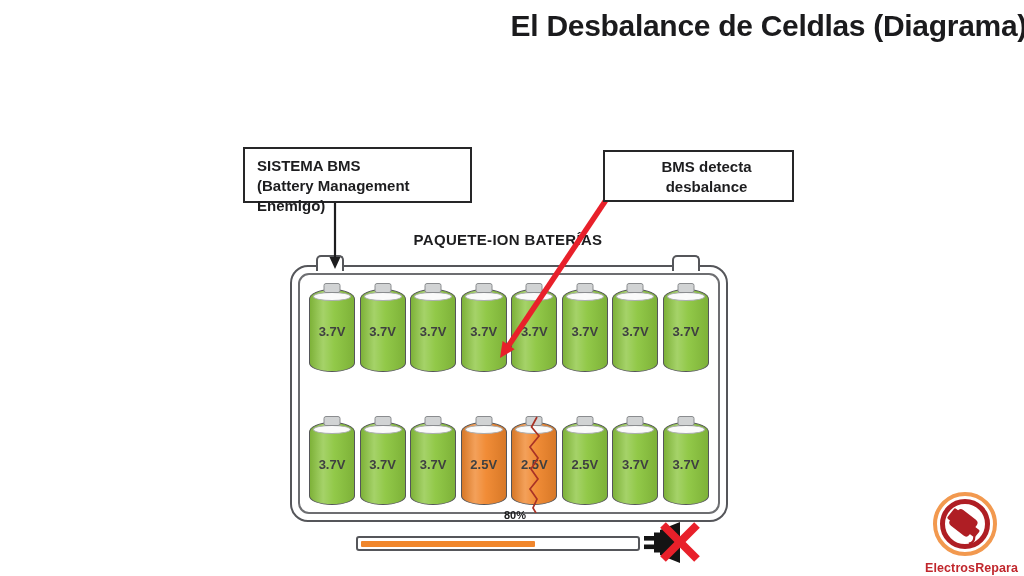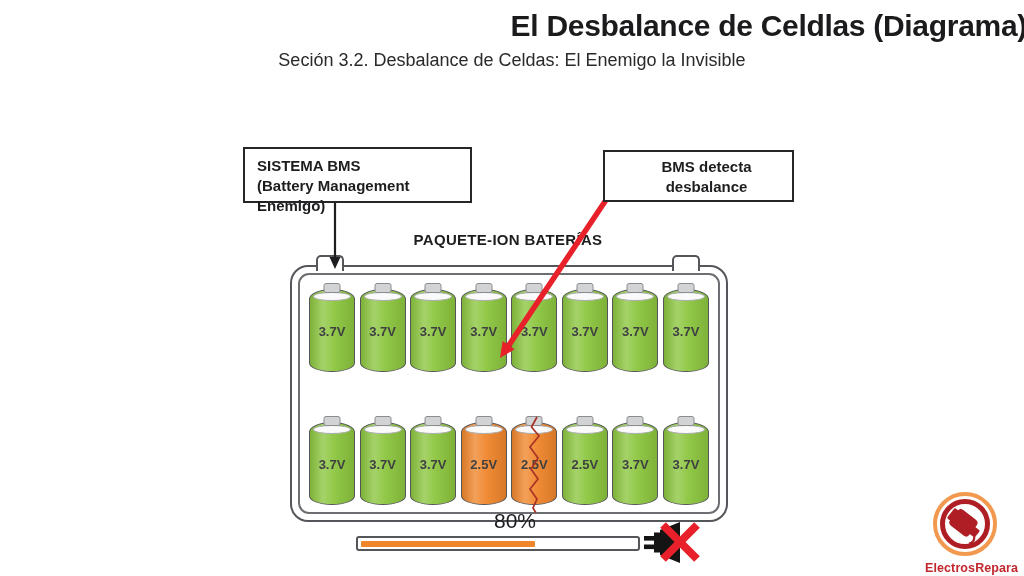--- a/index.html
+++ b/index.html
@@ -68,21 +68,21 @@
     position:absolute;top:34px;left:0;width:100%;text-align:center;
     font-size:13px;font-weight:700;color:#3f4041;
   }
   .crack{position:absolute;left:0;top:0;width:46px;height:97px;display:none;z-index:3;}
   .cell[data-cracked="true"] .crack{display:block;}
   
   .overlay{position:absolute;left:0;top:0;width:1024px;height:576px;pointer-events:none;z-index:2;}
   
   .pct{
     position:absolute;left:373px;top:509px;width:284px;text-align:center;
-    font-size:21px;font-weight:400;color:#1d1d1f;
+    font-size:11px;font-weight:700;color:#1d1d1f;
   }
   .bar{
     position:absolute;left:356px;top:536px;width:284px;height:15px;
     border:2px solid #55565a;border-radius:3px;background:#ffffff;box-sizing:border-box;
   }
   .fill{
     position:absolute;left:3px;top:2.5px;bottom:2.5px;width:62%;
     background:var(--orange);border-radius:1px;
   }
   .plug{position:absolute;left:641px;top:517px;width:62px;height:48px;}
@@ -91,21 +91,20 @@
   .logo-text{
     margin-top:-3px;font-size:12.5px;font-weight:800;color:var(--logo_text);letter-spacing:0.1px;
   }
 </style>
 </head>
 <body>
 
 <div class="stage">
 
   <div class="title">El Desbalance de Celdlas (Diagrama)</div>
-  <div class="subtitle">Seción 3.2. Desbalance de Celdas: El Enemigo la Invisible</div>
 
   <svg class="overlay" viewBox="0 0 1024 576">
     <g>
       <line x1="335" y1="203" x2="335" y2="259" stroke="#1d1d1f" stroke-width="2.2"></line>
       <polygon points="329.5,257 340.5,257 335,269" fill="#1d1d1f"></polygon>
     </g>
     <g>
       <line x1="612" y1="191" x2="507" y2="348" stroke="#E8202A" stroke-width="5.5"></line>
       <polygon points="500,358 502.6,340.9 514.6,349.3" fill="#E8202A"></polygon>
     </g>

